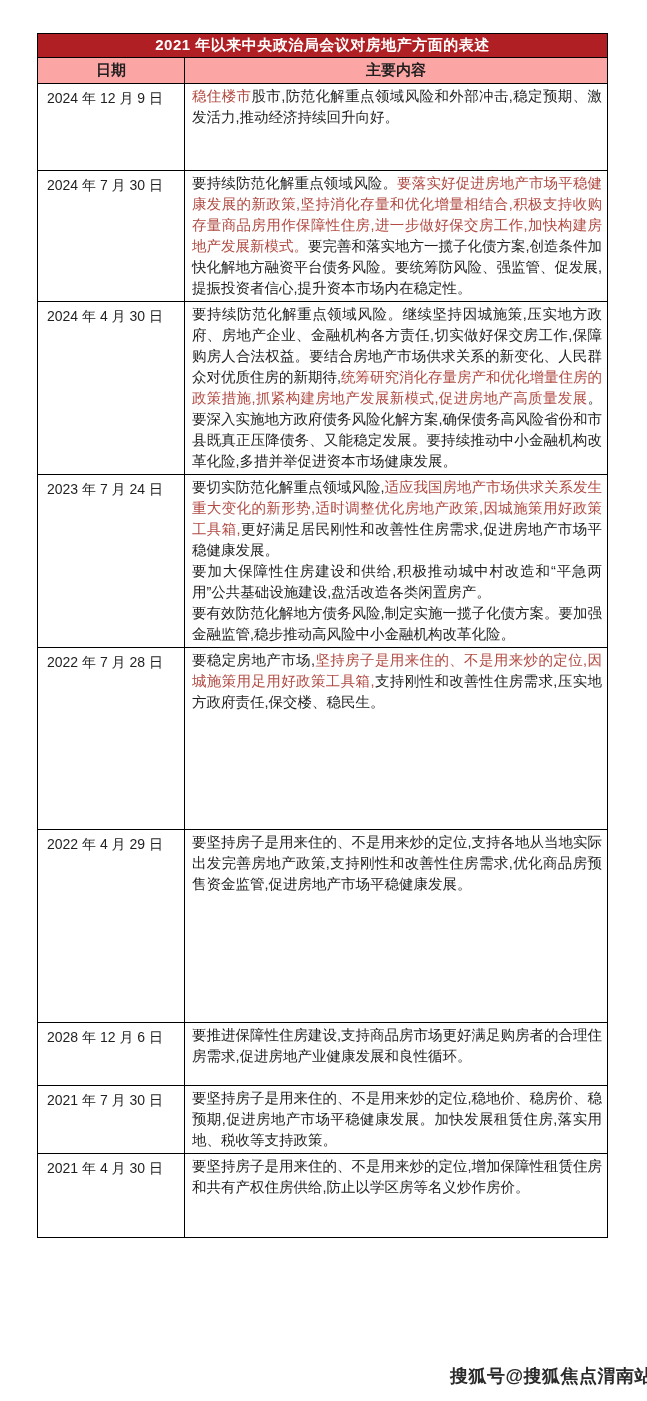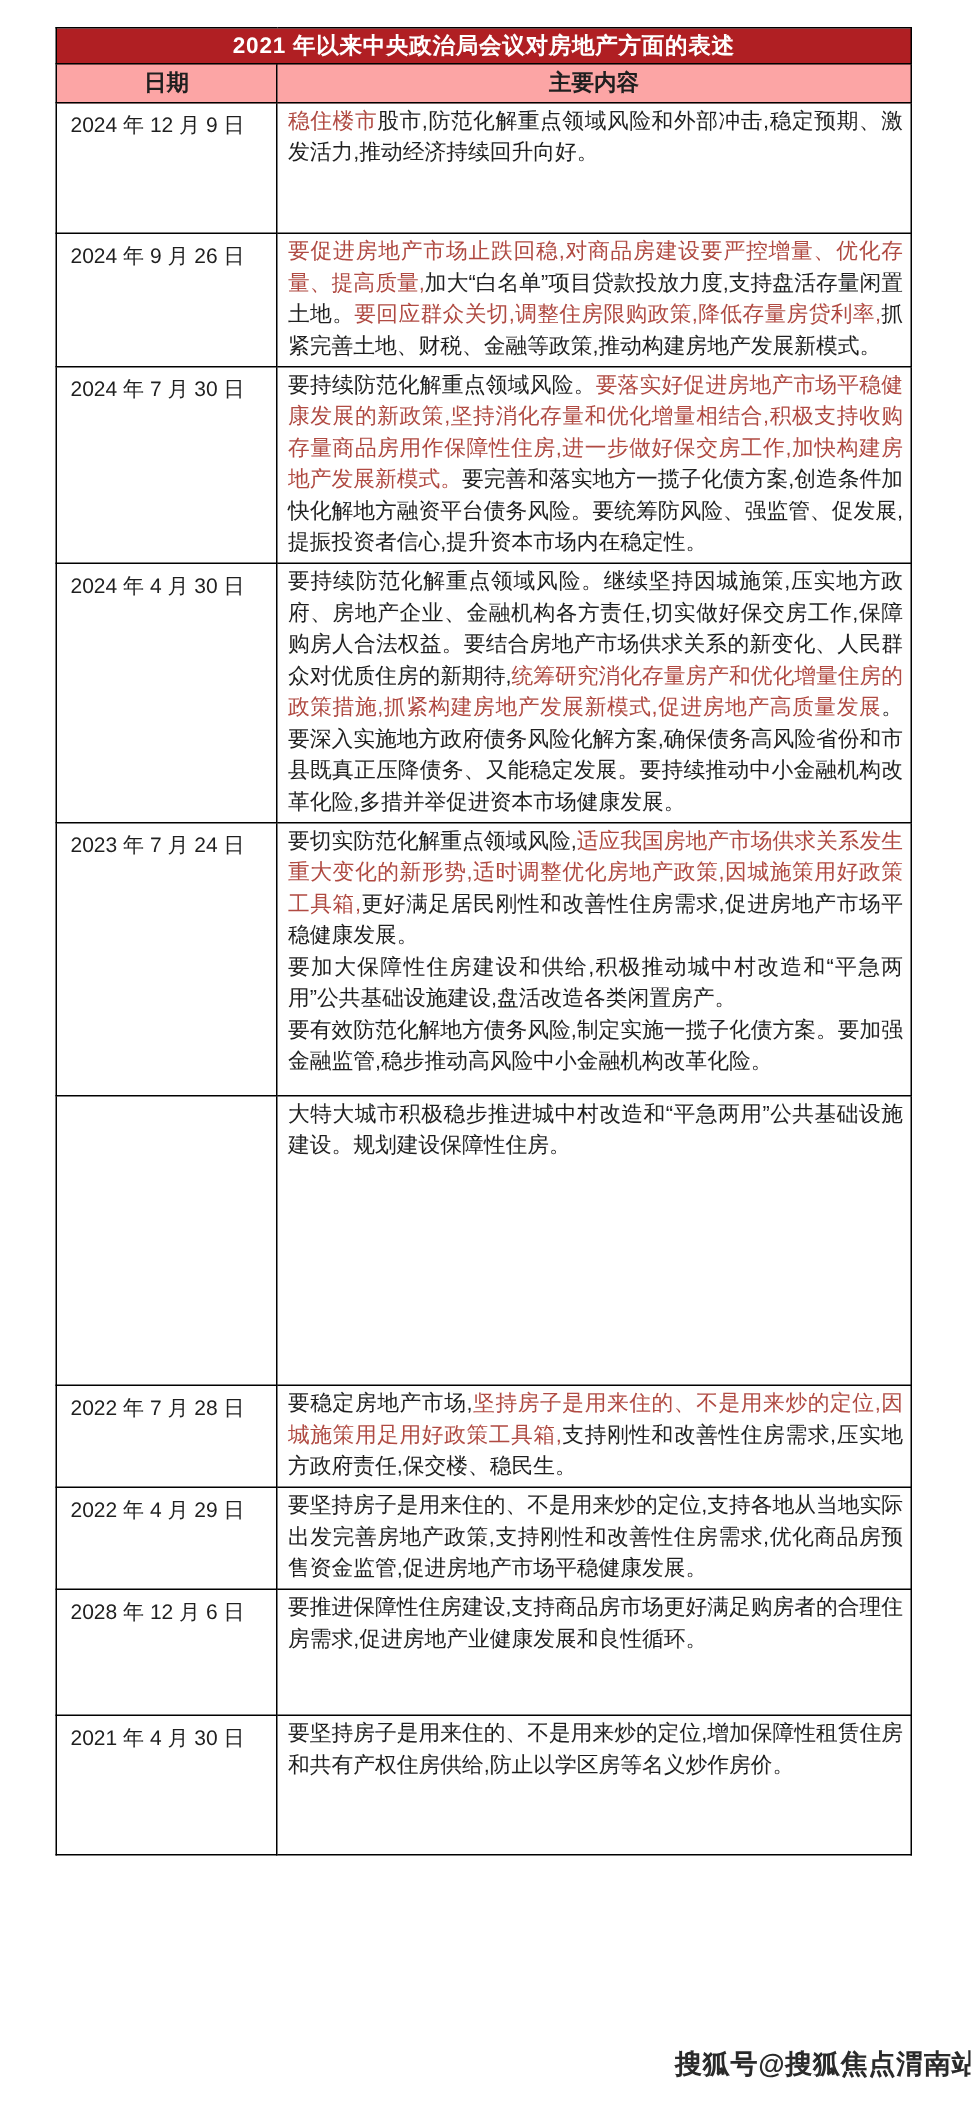--- a/index.html
+++ b/index.html
@@ -8,21 +8,21 @@
     --red:#b04a42;
     --ink:#1f1f1f;
     --border:#000000;
   }
   html,body{margin:0;padding:0;background:#ffffff;}
   body{
     width:647px;height:1401px;position:relative;overflow:hidden;
     font-family:"Liberation Sans","DejaVu Sans",sans-serif;
     color:var(--ink);
   }
-  .page{position:absolute;left:37px;top:18px;}
+  .page{position:absolute;left:37px;top:33px;}
   table{
     border-collapse:collapse;table-layout:fixed;width:570px;
   }
   col.c-date{width:147px;}
   col.c-content{width:423px;}
   th,td{border:1px solid var(--border);vertical-align:top;}
   tr.title-row th{
     background:var(--title-bg);
     color:var(--title-text);
     font-size:15px;font-weight:bold;
@@ -86,49 +86,37 @@
       </tr>
     </thead>
     <tbody id="rows">
         <tr>
           <td class="date-cell">2024 年 12 月 9 日</td>
           <td class="content-cell">
             <div class="para"><span class="seg-red">稳住楼市</span><span class="seg-black">股市,防范化解重点领域风险和外部冲击,稳定预期、激发活力,推动经济持续回升向好。</span></div>
           </td>
         </tr>
         <tr>
-          <td class="date-cell">2024 年 9 月 26 日</td>
-          <td class="content-cell">
-            <div class="para"><span class="seg-red">要促进房地产市场止跌回稳,对商品房建设要严控增量、优化存量、提高质量,</span><span class="seg-black">加大“白名单”项目贷款投放力度,支持盘活存量闲置土地。</span><span class="seg-red">要回应群众关切,调整住房限购政策,降低存量房贷利率,</span><span class="seg-black">抓紧完善土地、财税、金融等政策,推动构建房地产发展新模式。</span></div>
-          </td>
-        </tr>
-        <tr>
           <td class="date-cell">2024 年 7 月 30 日</td>
           <td class="content-cell">
             <div class="para"><span class="seg-black">要持续防范化解重点领域风险。</span><span class="seg-red">要落实好促进房地产市场平稳健康发展的新政策,坚持消化存量和优化增量相结合,积极支持收购存量商品房用作保障性住房,进一步做好保交房工作,加快构建房地产发展新模式。</span><span class="seg-black">要完善和落实地方一揽子化债方案,创造条件加快化解地方融资平台债务风险。要统筹防风险、强监管、促发展,提振投资者信心,提升资本市场内在稳定性。</span></div>
           </td>
         </tr>
         <tr>
           <td class="date-cell">2024 年 4 月 30 日</td>
           <td class="content-cell">
             <div class="para"><span class="seg-black">要持续防范化解重点领域风险。继续坚持因城施策,压实地方政府、房地产企业、金融机构各方责任,切实做好保交房工作,保障购房人合法权益。要结合房地产市场供求关系的新变化、人民群众对优质住房的新期待,</span><span class="seg-red">统筹研究消化存量房产和优化增量住房的政策措施,抓紧构建房地产发展新模式,促进房地产高质量发展</span><span class="seg-black">。要深入实施地方政府债务风险化解方案,确保债务高风险省份和市县既真正压降债务、又能稳定发展。要持续推动中小金融机构改革化险,多措并举促进资本市场健康发展。</span></div>
           </td>
         </tr>
         <tr>
           <td class="date-cell">2023 年 7 月 24 日</td>
           <td class="content-cell">
             <div class="para"><span class="seg-black">要切实防范化解重点领域风险,</span><span class="seg-red">适应我国房地产市场供求关系发生重大变化的新形势,适时调整优化房地产政策,因城施策用好政策工具箱,</span><span class="seg-black">更好满足居民刚性和改善性住房需求,促进房地产市场平稳健康发展。</span></div>
             <div class="para"><span class="seg-black">要加大保障性住房建设和供给,积极推动城中村改造和“平急两用”公共基础设施建设,盘活改造各类闲置房产。</span></div>
             <div class="para"><span class="seg-black">要有效防范化解地方债务风险,制定实施一揽子化债方案。要加强金融监管,稳步推动高风险中小金融机构改革化险。</span></div>
-          </td>
-        </tr>
-        <tr>
-          <td class="date-cell"></td>
-          <td class="content-cell">
-            <div class="para"><span class="seg-black">大特大城市积极稳步推进城中村改造和“平急两用”公共基础设施建设。规划建设保障性住房。</span></div>
           </td>
         </tr>
         <tr>
           <td class="date-cell">2022 年 7 月 28 日</td>
           <td class="content-cell">
             <div class="para"><span class="seg-black">要稳定房地产市场,</span><span class="seg-red">坚持房子是用来住的、不是用来炒的定位,因城施策用足用好政策工具箱,</span><span class="seg-black">支持刚性和改善性住房需求,压实地方政府责任,保交楼、稳民生。</span></div>
           </td>
         </tr>
         <tr>
           <td class="date-cell">2022 年 4 月 29 日</td>
@@ -136,20 +124,26 @@
             <div class="para"><span class="seg-black">要坚持房子是用来住的、不是用来炒的定位,支持各地从当地实际出发完善房地产政策,支持刚性和改善性住房需求,优化商品房预售资金监管,促进房地产市场平稳健康发展。</span></div>
           </td>
         </tr>
         <tr>
           <td class="date-cell">2028 年 12 月 6 日</td>
           <td class="content-cell">
             <div class="para"><span class="seg-black">要推进保障性住房建设,支持商品房市场更好满足购房者的合理住房需求,促进房地产业健康发展和良性循环。</span></div>
           </td>
         </tr>
         <tr>
+          <td class="date-cell">2021 年 7 月 30 日</td>
+          <td class="content-cell">
+            <div class="para"><span class="seg-black">要坚持房子是用来住的、不是用来炒的定位,稳地价、稳房价、稳预期,促进房地产市场平稳健康发展。加快发展租赁住房,落实用地、税收等支持政策。</span></div>
+          </td>
+        </tr>
+        <tr>
           <td class="date-cell">2021 年 4 月 30 日</td>
           <td class="content-cell">
             <div class="para"><span class="seg-black">要坚持房子是用来住的、不是用来炒的定位,增加保障性租赁住房和共有产权住房供给,防止以学区房等名义炒作房价。</span></div>
           </td>
         </tr>
       </tbody>
   </table>
 </div>
 
 <div class="watermark">搜狐号@搜狐焦点渭南站</div>

